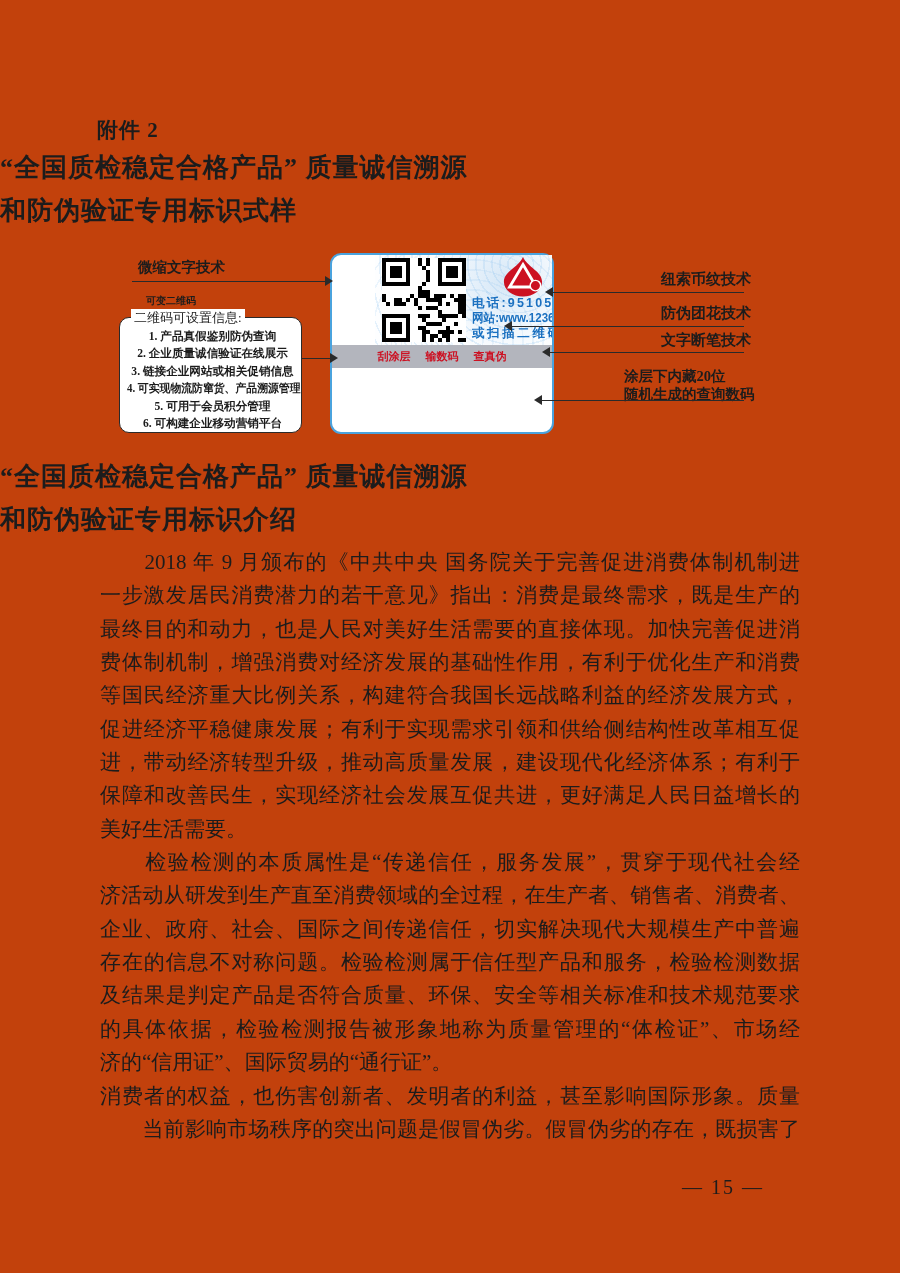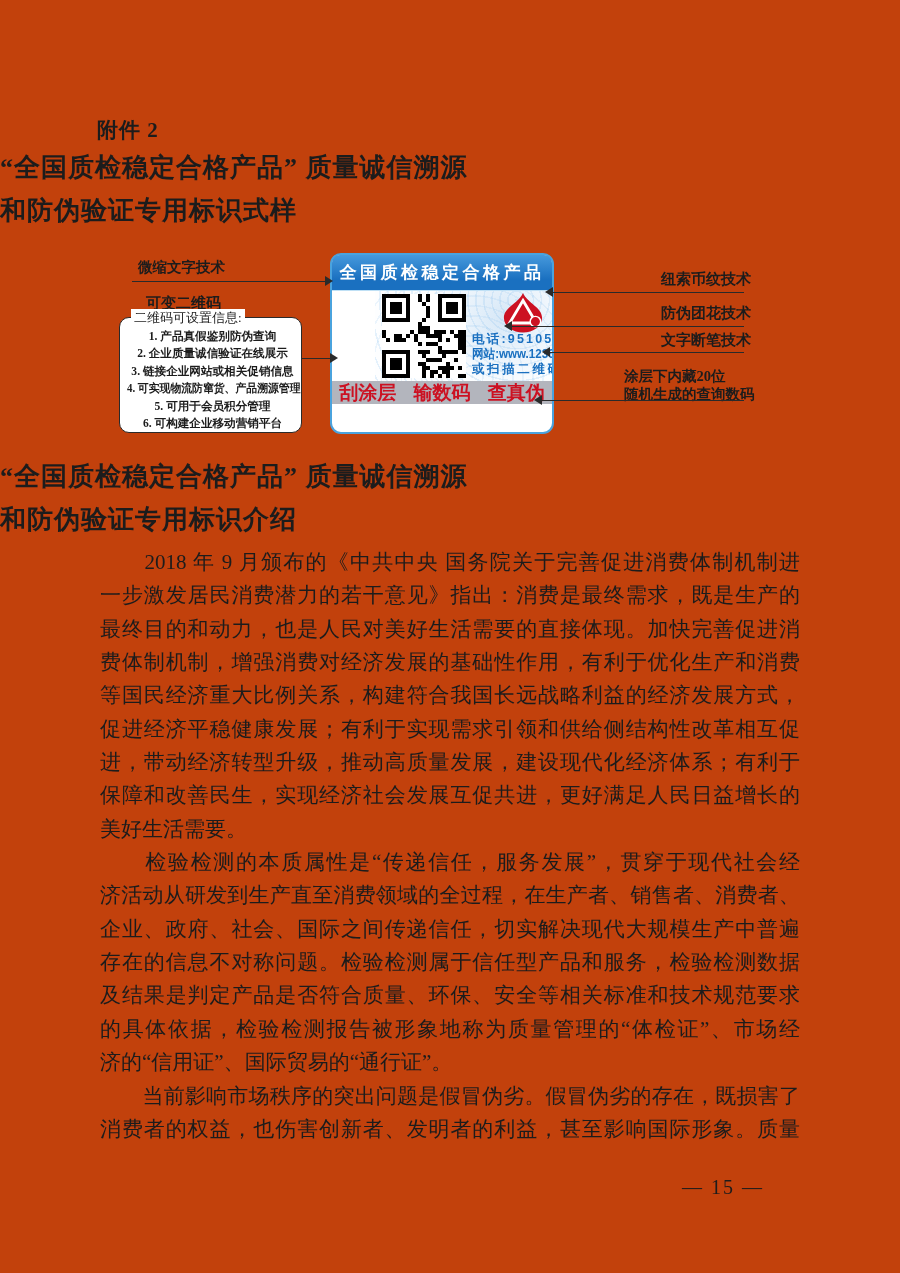--- a/index.html
+++ b/index.html
@@ -15,21 +15,21 @@
   
   .hline{position:absolute;height:0;border-top:1.6px solid #2a2a2a;z-index:3;}
   .ah{position:absolute;width:0;height:0;top:-6px;}
   .ah-r{right:-7px;border-top:5.5px solid transparent;border-bottom:5.5px solid transparent;border-left:8px solid #2a2a2a;}
   .ah-l{left:-7px;border-top:5.5px solid transparent;border-bottom:5.5px solid transparent;border-right:8px solid #2a2a2a;}
   .anno{position:absolute;font-weight:bold;white-space:nowrap;z-index:2;}
 
   
   .micro-label{left:138px;top:258px;font-size:14.5px;}
   .micro-line{left:132px;top:281px;width:194px;}
-  .qrvar-label{left:146px;top:294px;font-size:15px;}
+  .qrvar-label{left:146px;top:294px;font-size:10px;}
   .info-box{position:absolute;left:119px;top:317px;width:181px;height:114px;border:1.6px solid #2a2a2a;border-radius:10px;z-index:2;background:#fff;}
   .info-box-title{position:absolute;top:-9px;left:11px;background:#fff;padding:0 3px;font-size:13px;font-weight:normal;white-space:nowrap;}
   .info-items{padding:10px 3px 0 7px;font-size:11.6px;font-weight:bold;line-height:17.4px;text-align:center;}
   .info-item{white-space:nowrap;transform-origin:0 50%;}
   .box-line{left:301px;top:358px;width:30px;}
 
   
   .r1-label{left:661px;top:270px;font-size:15px;}
   .r1-line{left:552px;top:292px;width:192px;}
   .r2-label{left:661px;top:304px;font-size:15px;}
@@ -63,21 +63,21 @@
     margin-left:43px;
   }
   .qr{position:absolute;left:7px;top:3px;width:84px;height:84px;}
   .logo{position:absolute;left:120px;top:1px;width:56px;height:42px;}
   .contact{position:absolute;left:97px;top:41px;width:124px;color:var(--blue,#1a70c0);font-weight:bold;font-size:12.5px;line-height:15px;}
   .contact div{white-space:nowrap;transform-origin:0 50%;}
   .c-phone{letter-spacing:2.2px;}
   .c-scan{letter-spacing:2.6px;}
   .stk-gray{
     height:23px;line-height:23px;text-align:center;background:var(--gray,#b3b5bd);
-    color:var(--red,#cc1122);font-weight:bold;font-size:19px;word-spacing:12px;white-space:nowrap;
+    color:var(--red,#cc1122);font-weight:bold;font-size:11px;word-spacing:12px;white-space:nowrap;
   }
   .stk-bottom{
     height:27px;line-height:27px;border-radius:0 0 8px 8px;text-align:center;
     background:var(--blue,#1a70c0);color:#fff;font-weight:bold;font-size:16.5px;
     letter-spacing:9px;text-indent:9px;white-space:nowrap;overflow:hidden;
   }
 
   
   .body-col{position:absolute;left:100px;top:546px;width:700px;font-size:21px;}
   .bline{
@@ -114,21 +114,20 @@
         <div class="info-item fitw" style="transform: scaleX(0.935484);">4. 可实现物流防窜货、产品溯源管理</div>
         <div class="info-item fitw">5. 可用于会员积分管理</div>
         <div class="info-item fitw">6. 可构建企业移动营销平台</div>
       </div>
   </div>
   <div class="hline box-line">
       <span class="ah ah-r"></span>
     </div>
 
   <div class="sticker">
-    <div class="stk-top">全国质检稳定合格产品</div>
     <div class="stk-body">
       <svg class="qr" id="qr-svg" viewBox="0 0 21 21" shape-rendering="crispEdges">
           <rect x="0" y="0" width="21" height="21" fill="#ffffff"></rect>
           <rect x="9" y="0" width="1" height="1" fill="#000"></rect>
           <rect x="11" y="0" width="1" height="1" fill="#000"></rect>
           <rect x="9" y="1" width="1" height="1" fill="#000"></rect>
           <rect x="11" y="1" width="1" height="1" fill="#000"></rect>
           <rect x="10" y="2" width="1" height="1" fill="#000"></rect>
           <rect x="11" y="3" width="1" height="1" fill="#000"></rect>
           <rect x="11" y="4" width="1" height="1" fill="#000"></rect>
@@ -274,18 +273,18 @@
       <div class="bline">进，带动经济转型升级，推动高质量发展，建设现代化经济体系；有利于</div>
       <div class="bline">保障和改善民生，实现经济社会发展互促共进，更好满足人民日益增长的</div>
       <div class="bline pend">美好生活需要。</div>
       <div class="bline">　　检验检测的本质属性是“传递信任，服务发展”，贯穿于现代社会经</div>
       <div class="bline">济活动从研发到生产直至消费领域的全过程，在生产者、销售者、消费者、</div>
       <div class="bline">企业、政府、社会、国际之间传递信任，切实解决现代大规模生产中普遍</div>
       <div class="bline">存在的信息不对称问题。检验检测属于信任型产品和服务，检验检测数据</div>
       <div class="bline">及结果是判定产品是否符合质量、环保、安全等相关标准和技术规范要求</div>
       <div class="bline">的具体依据，检验检测报告被形象地称为质量管理的“体检证”、市场经</div>
       <div class="bline pend">济的“信用证”、国际贸易的“通行证”。</div>
+      <div class="bline">消费者的权益，也伤害创新者、发明者的利益，甚至影响国际形象。质量</div>
       <div class="bline">　　当前影响市场秩序的突出问题是假冒伪劣。假冒伪劣的存在，既损害了</div>
-      <div class="bline">消费者的权益，也伤害创新者、发明者的利益，甚至影响国际形象。质量</div>
     </div>
 
   <div class="page-num">— 15 —</div>
 </div>
 
 </body></html>

